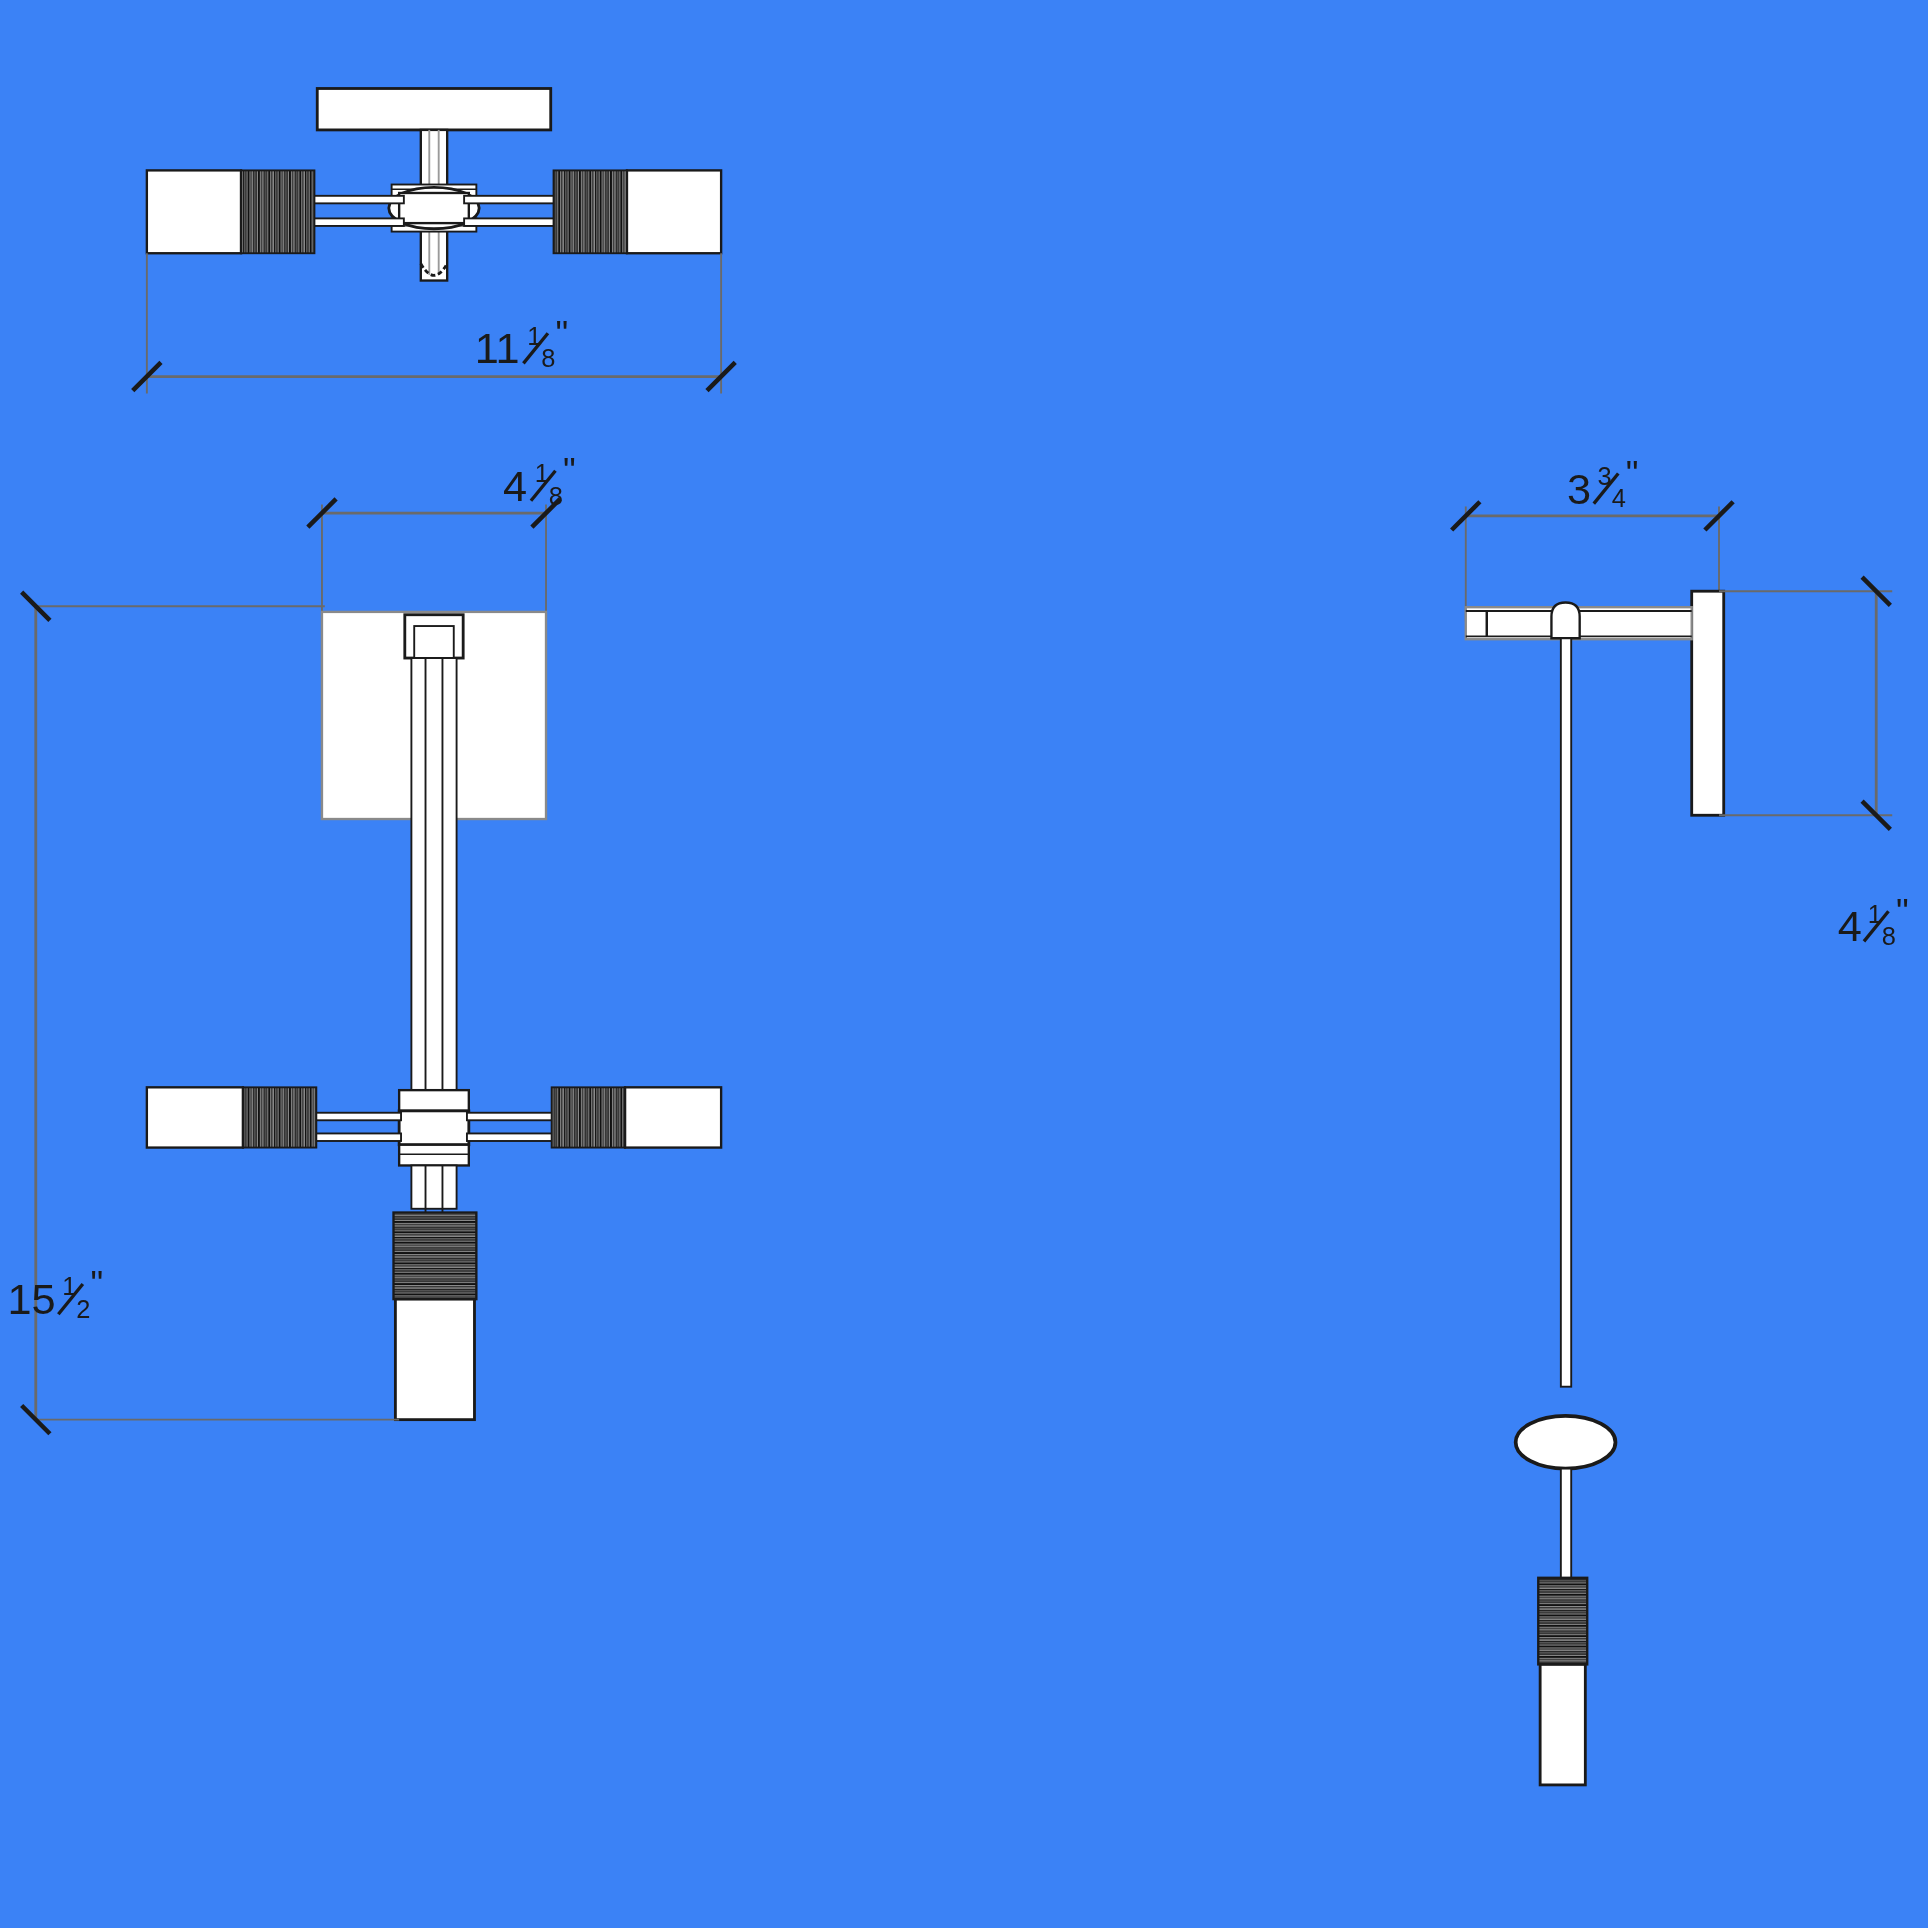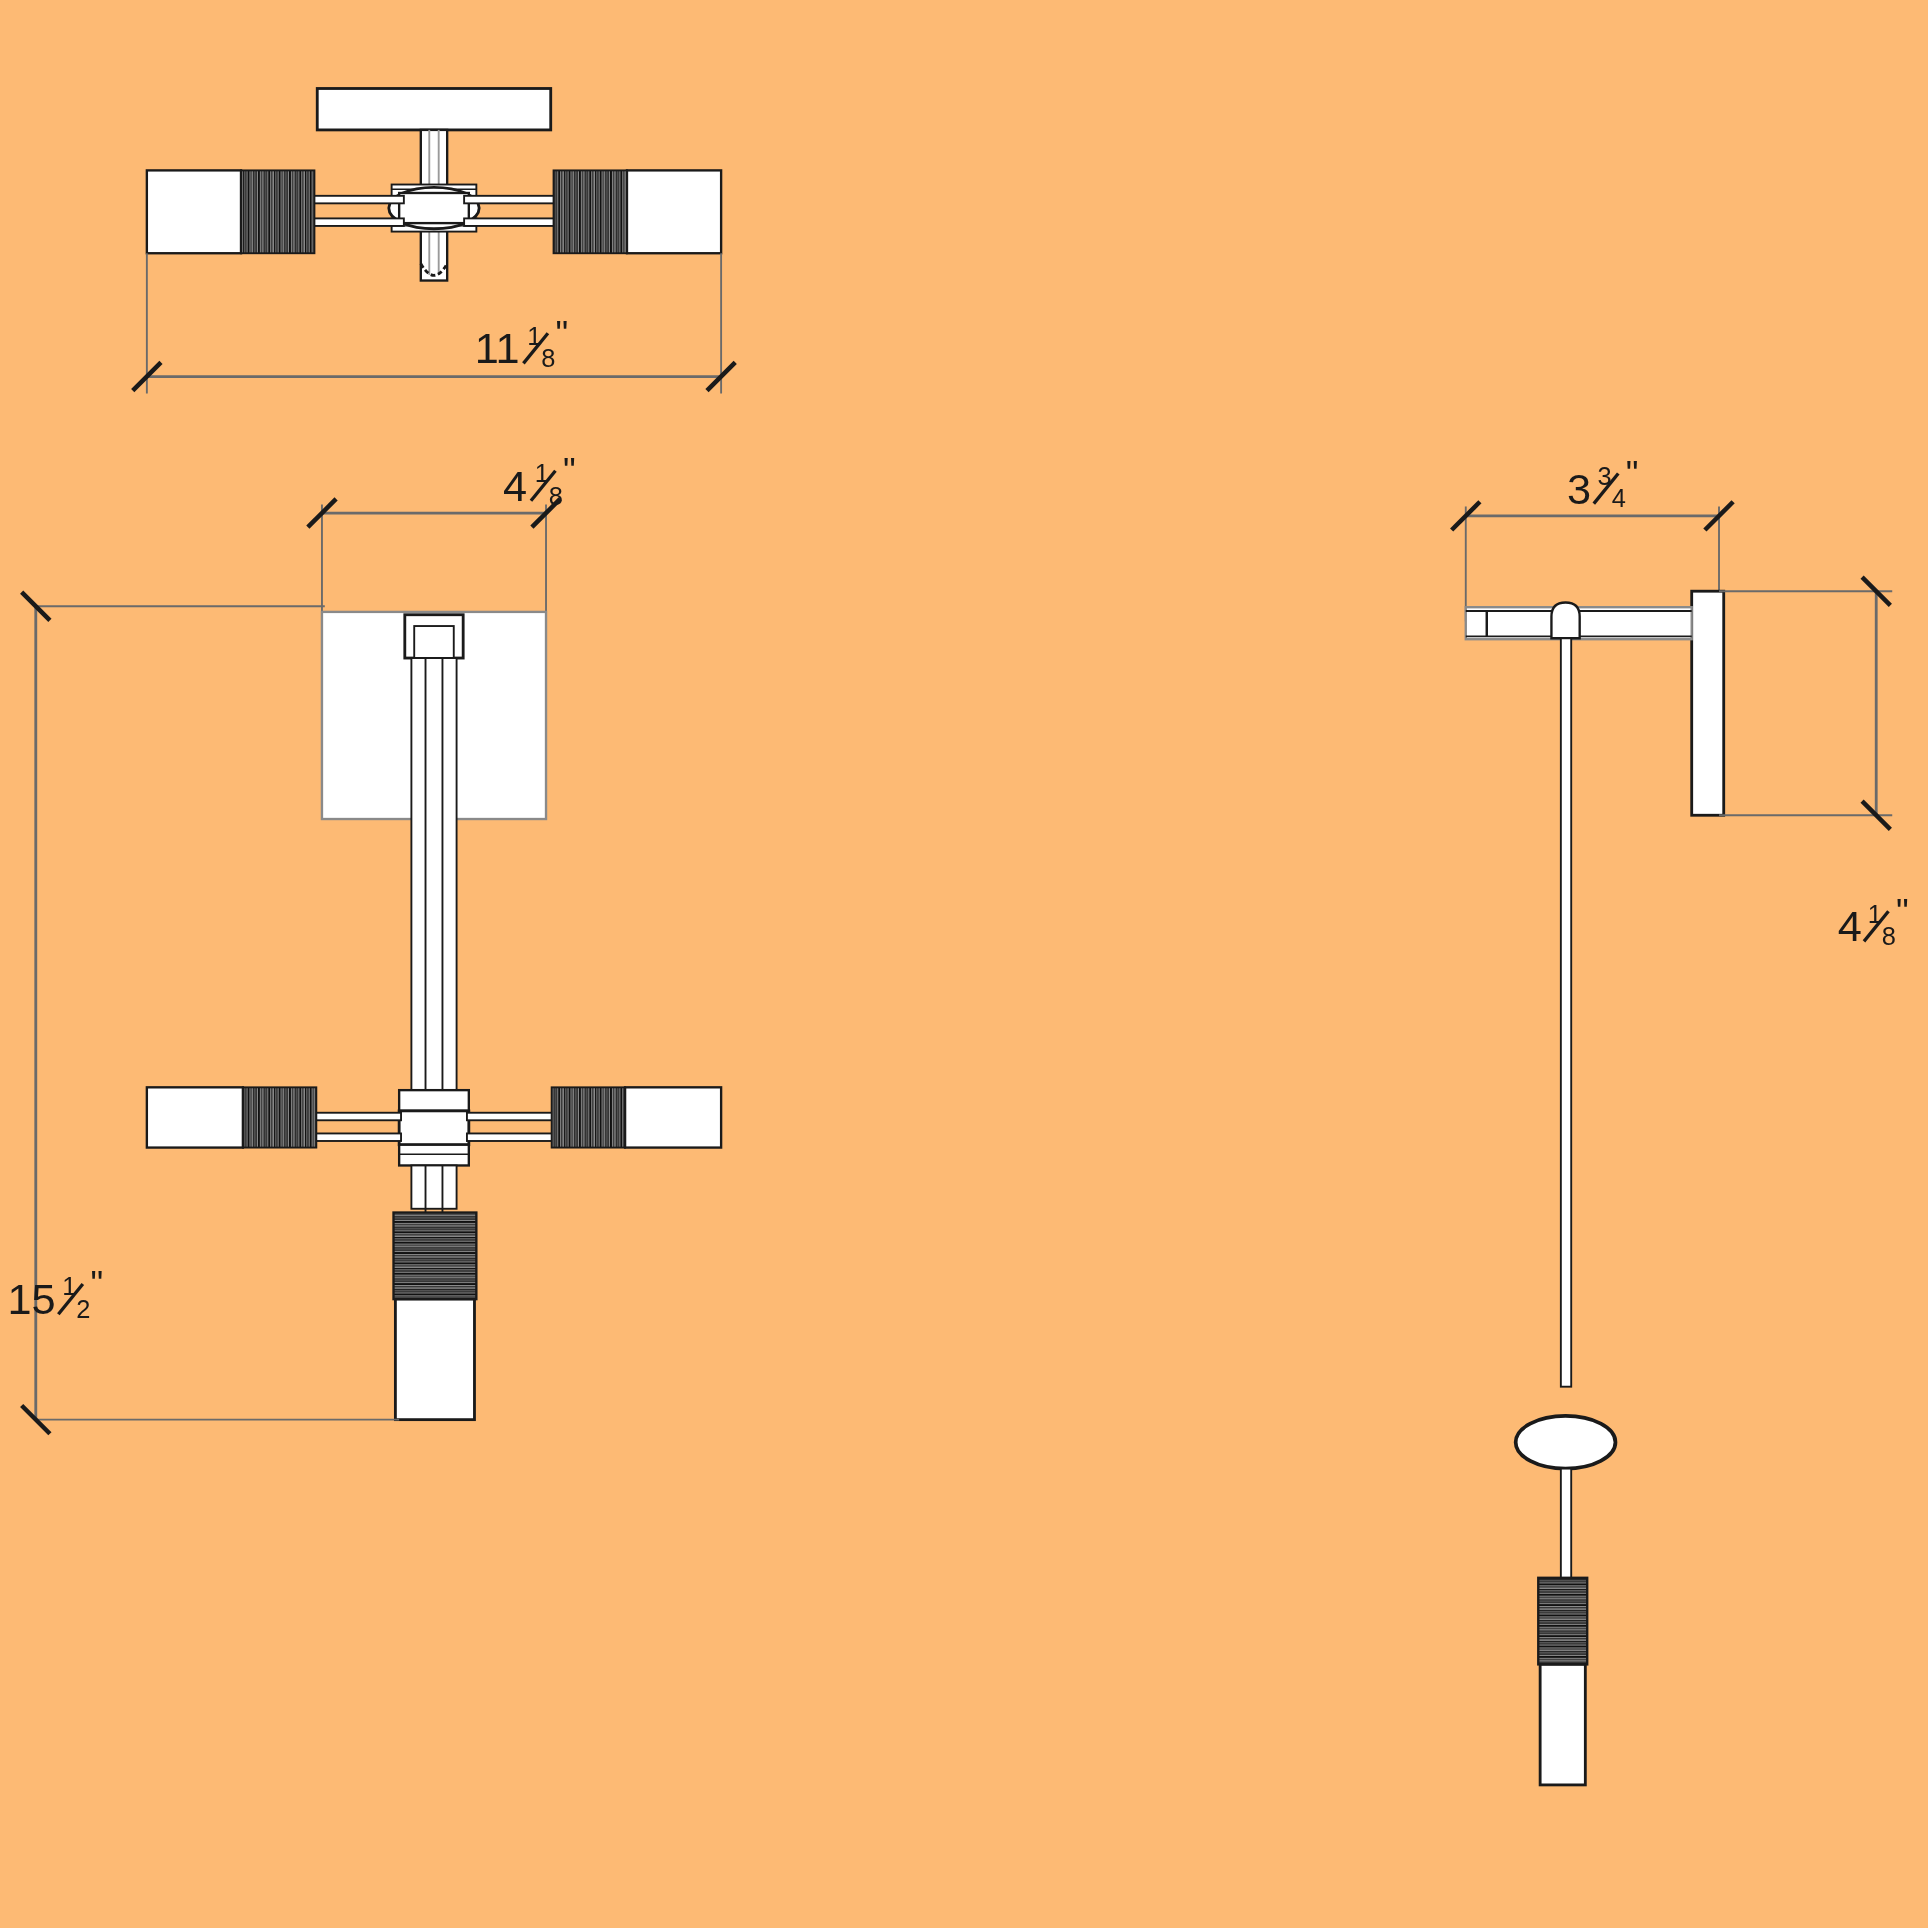--- a/index.html
+++ b/index.html
@@ -8,21 +8,21 @@
     padding: 0;
     background: #ffffff;
   }
   body {
     font-family: "Liberation Sans", sans-serif;
   }
   #sheet {
     position: relative;
     width: 1928px;
     height: 1928px;
-    background: #fdba74;
+    background: #3b82f6;
     overflow: hidden;
   }
   #sheet svg {
     display: block;
     width: 1928px;
     height: 1928px;
   }
   .dimtext {
     font-family: "Liberation Sans", sans-serif;
     fill: #1a1a1a;

